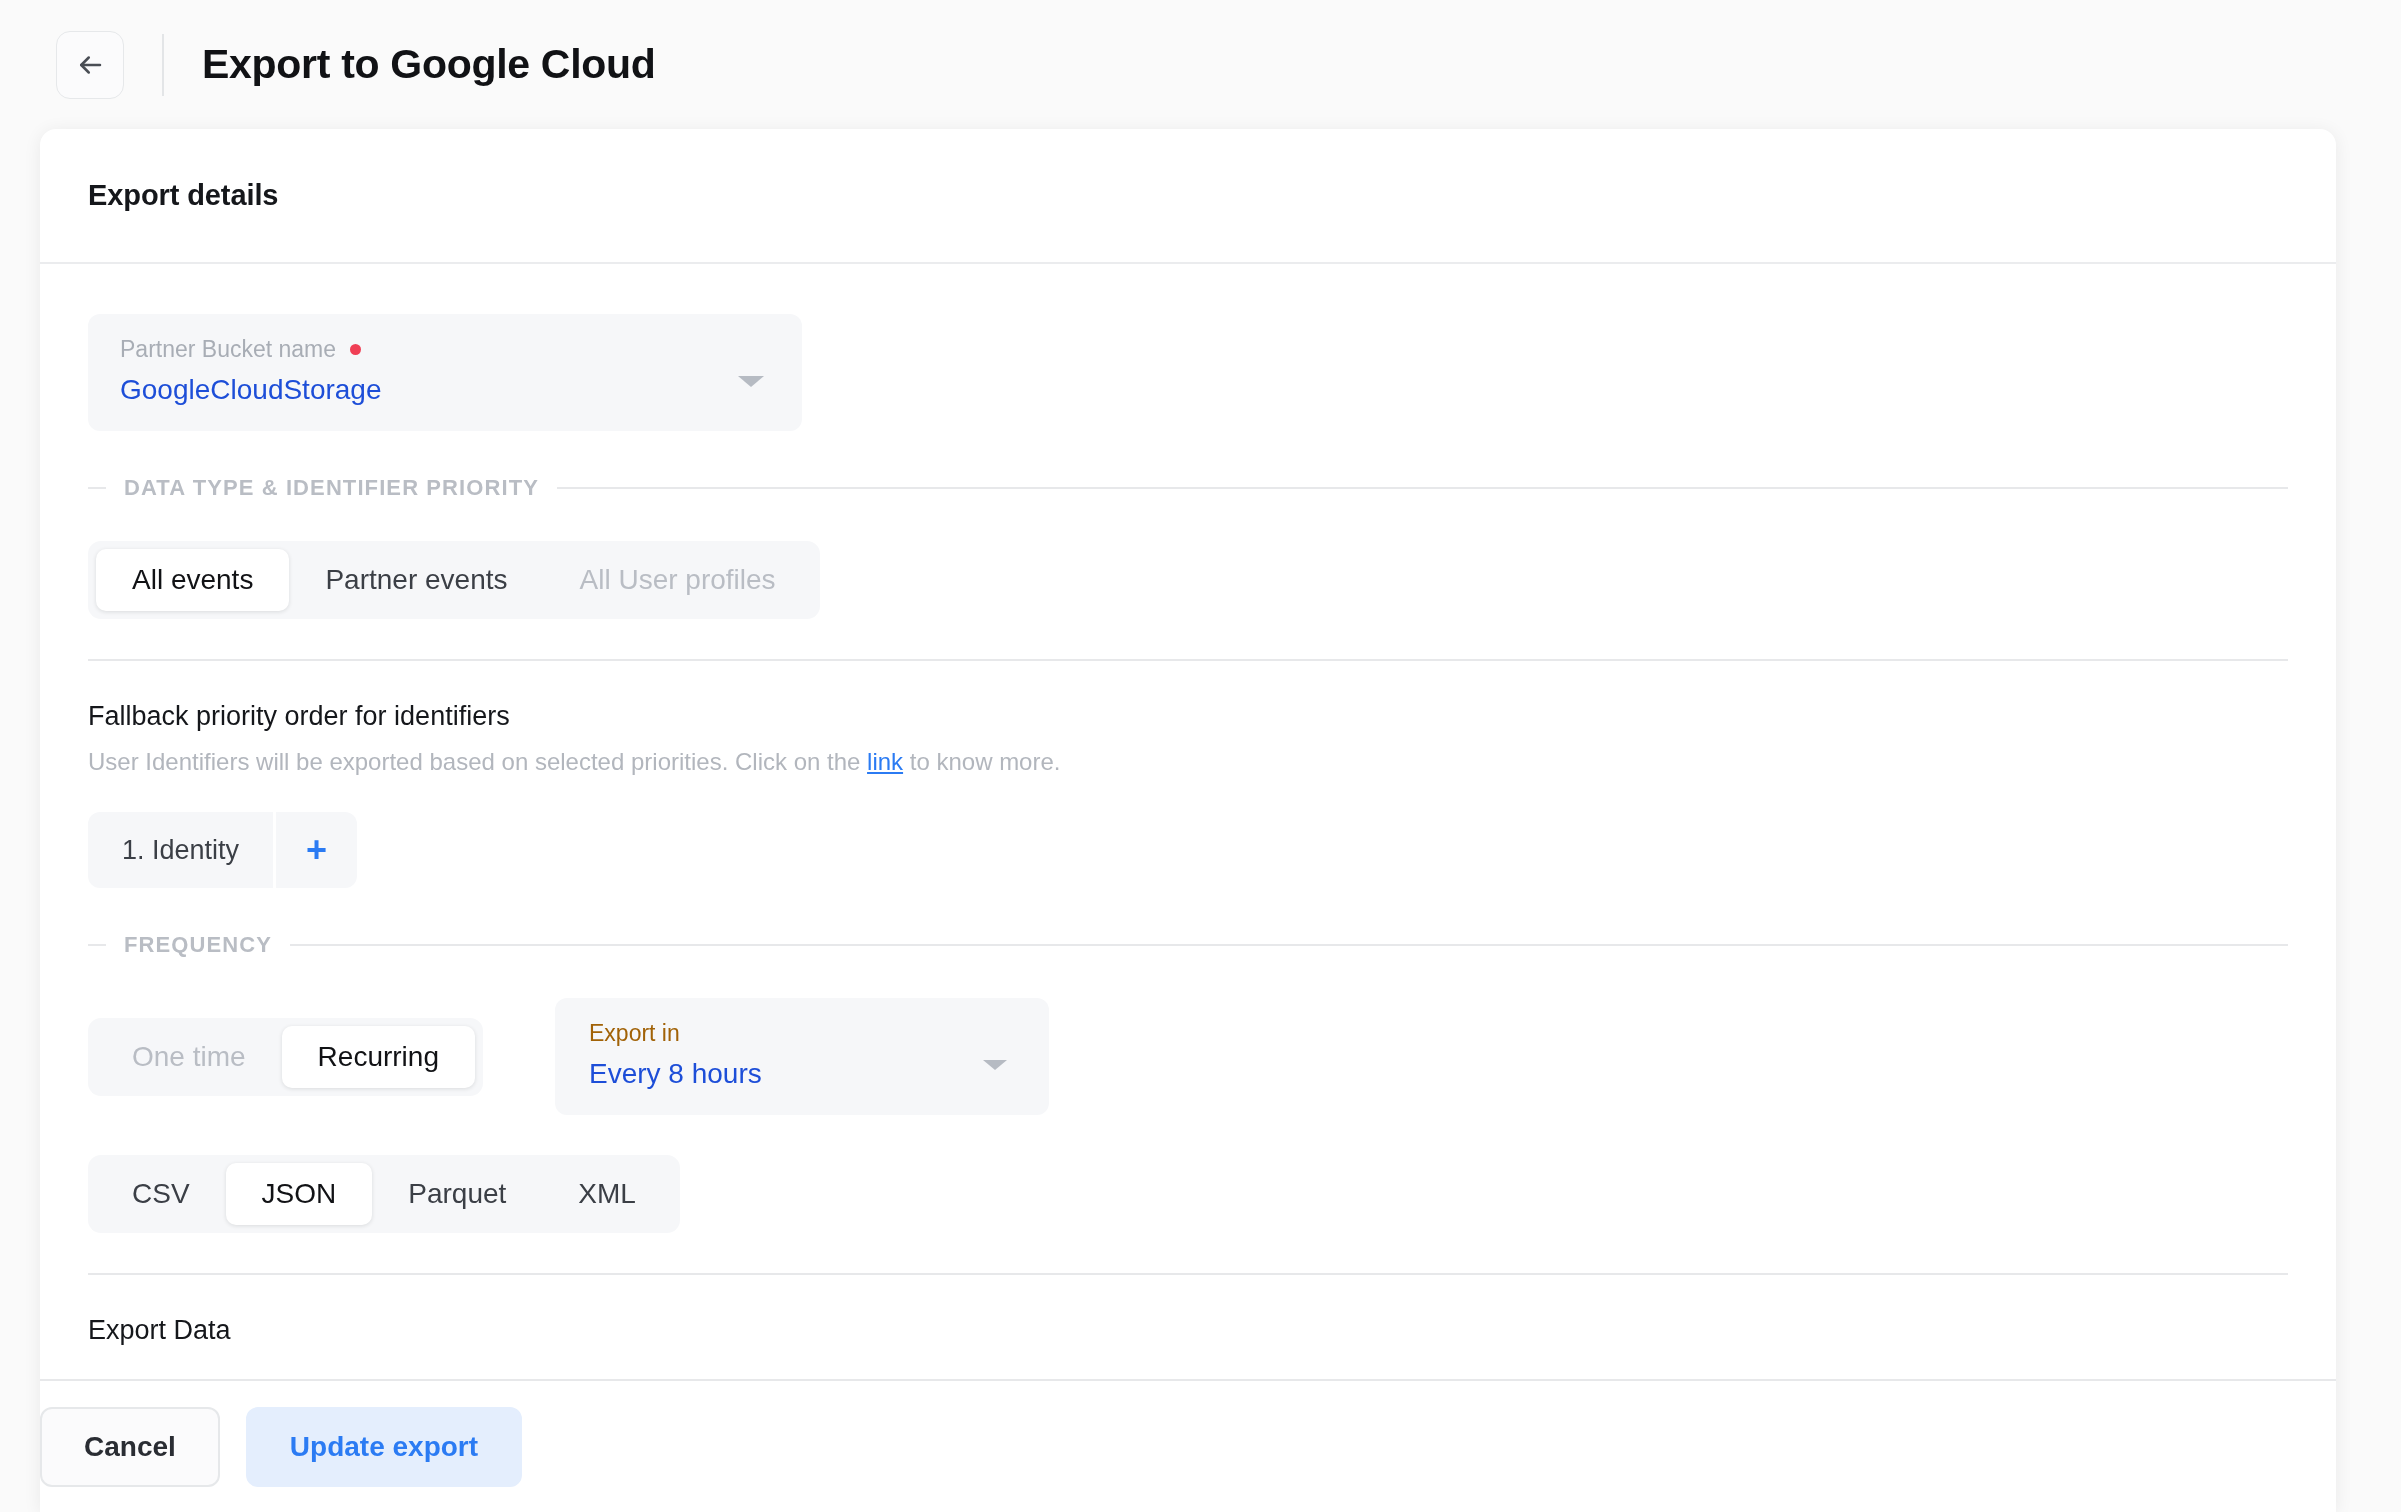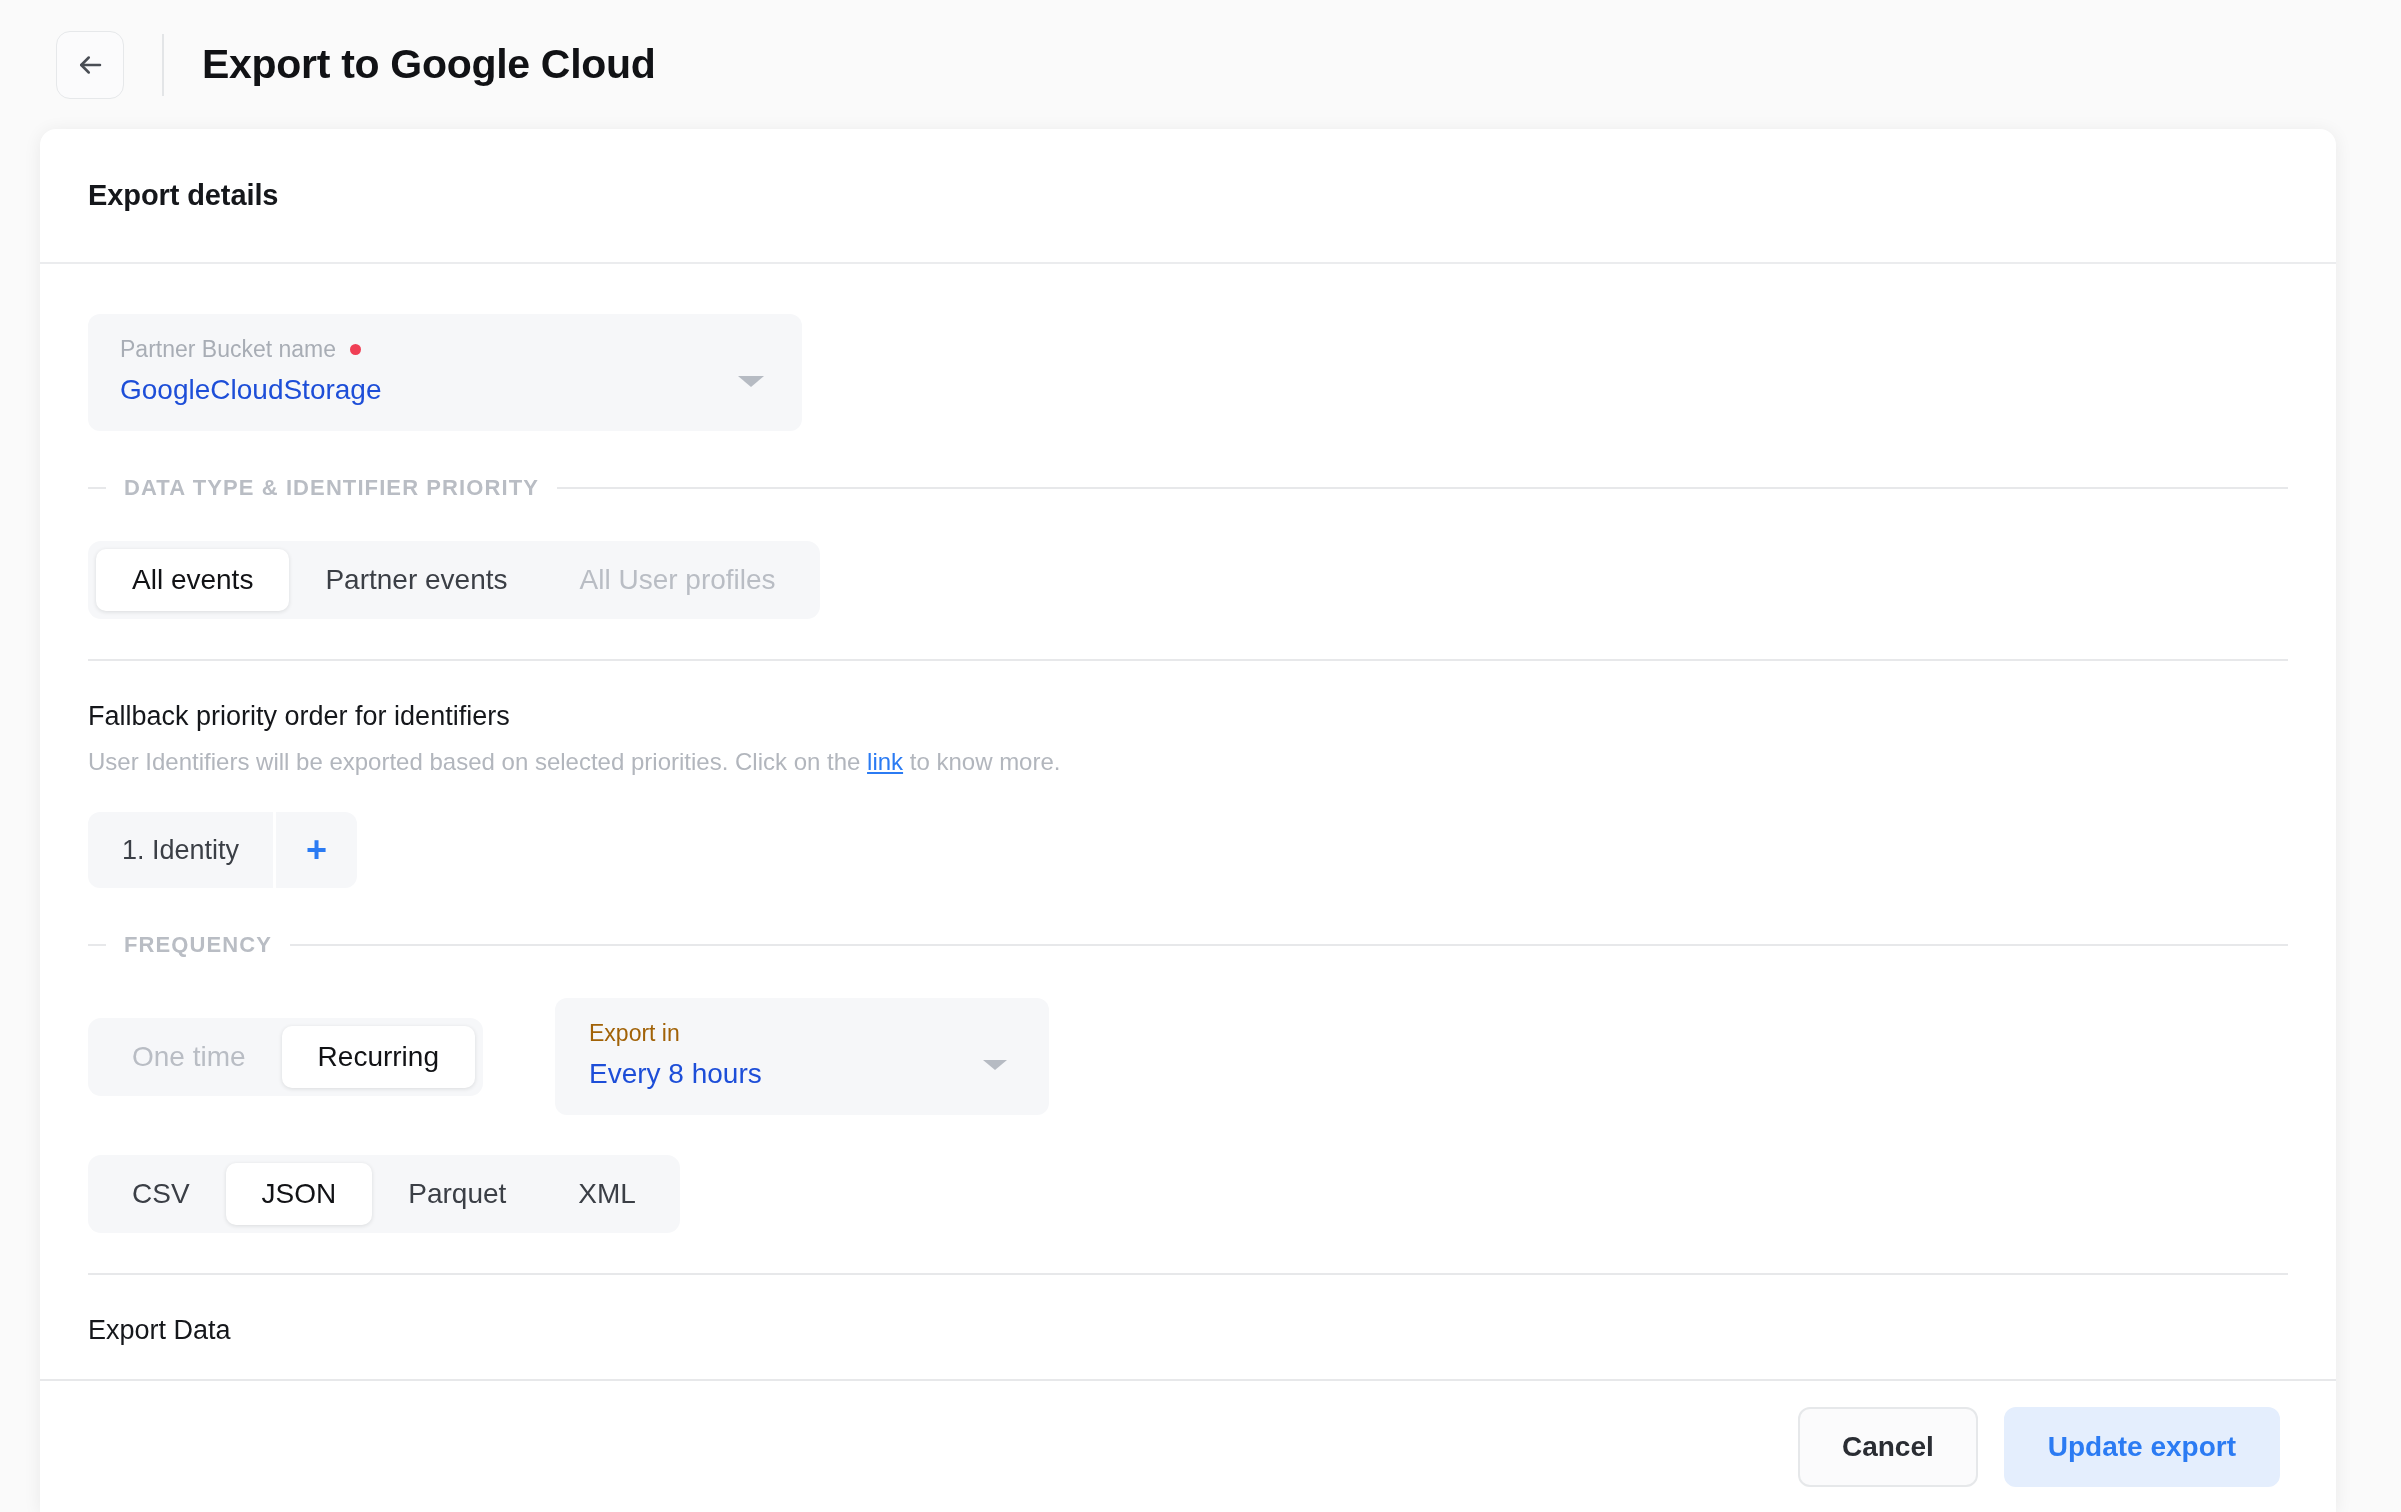--- a/index.html
+++ b/index.html
@@ -254,21 +254,20 @@
   
   .footer {
     position: absolute;
     left: 0; bottom: 0;
     width: 2296px;
     height: 133px;
     background: #ffffff;
     border-top: 2px solid #e7e8ea;
     display: flex;
     align-items: center;
-    justify-content: flex-end;
     padding-right: 56px;
     gap: 26px;
   }
   .btn {
     font-size: 28px;
     font-weight: bold;
     border-radius: 12px;
     padding: 22px 42px;
     cursor: pointer;
     white-space: nowrap;

